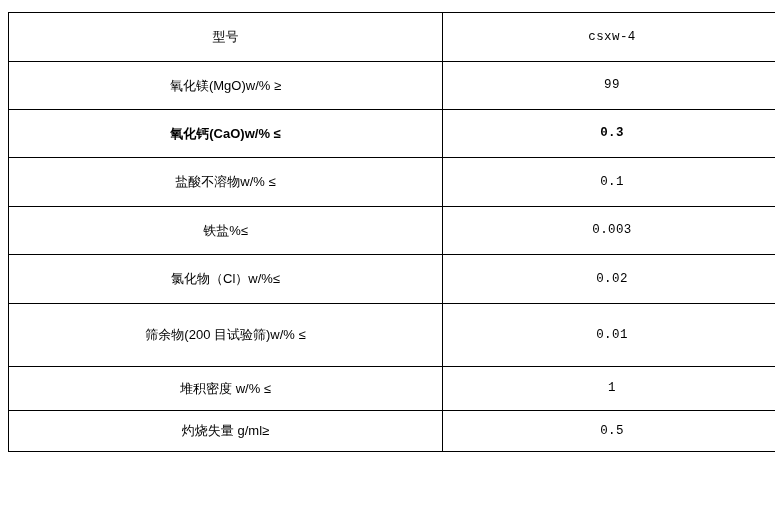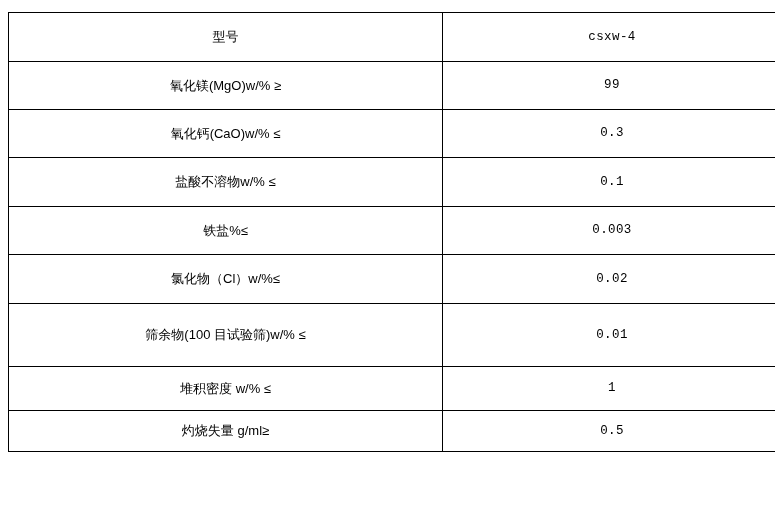--- a/index.html
+++ b/index.html
@@ -44,21 +44,21 @@
     width: 425px;
   }
   table.spec-table td.value-cell {
     width: 330px;
     font-family: "Liberation Mono", monospace;
     font-size: 12.5px;
     letter-spacing: 0.4px;
   }
   .r-h td { height: 48px; }
   .r-1 td { height: 47px; }
-  .r-2 td { height: 47px; }
+  .r-2 td { height: 47px; font-weight: bold; }
   .r-3 td { height: 48px; }
   .r-4 td { height: 47px; }
   .r-5 td { height: 48px; }
   .r-6 td { height: 62px; }
   .r-7 td { height: 43px; }
   .r-8 td { height: 40px; }
 </style>
 </head>
 <body>
 
@@ -84,21 +84,21 @@
         </tr>
         <tr class="r-4">
           <td class="label-cell">铁盐%≤</td>
           <td class="value-cell">0.003</td>
         </tr>
         <tr class="r-5">
           <td class="label-cell">氯化物（Cl）w/%≤</td>
           <td class="value-cell">0.02</td>
         </tr>
         <tr class="r-6">
-          <td class="label-cell">筛余物(100 目试验筛)w/% ≤</td>
+          <td class="label-cell">筛余物(200 目试验筛)w/% ≤</td>
           <td class="value-cell">0.01</td>
         </tr>
         <tr class="r-7">
           <td class="label-cell">堆积密度 w/% ≤</td>
           <td class="value-cell">1</td>
         </tr>
         <tr class="r-8">
           <td class="label-cell">灼烧失量 g/ml≥</td>
           <td class="value-cell">0.5</td>
         </tr>

